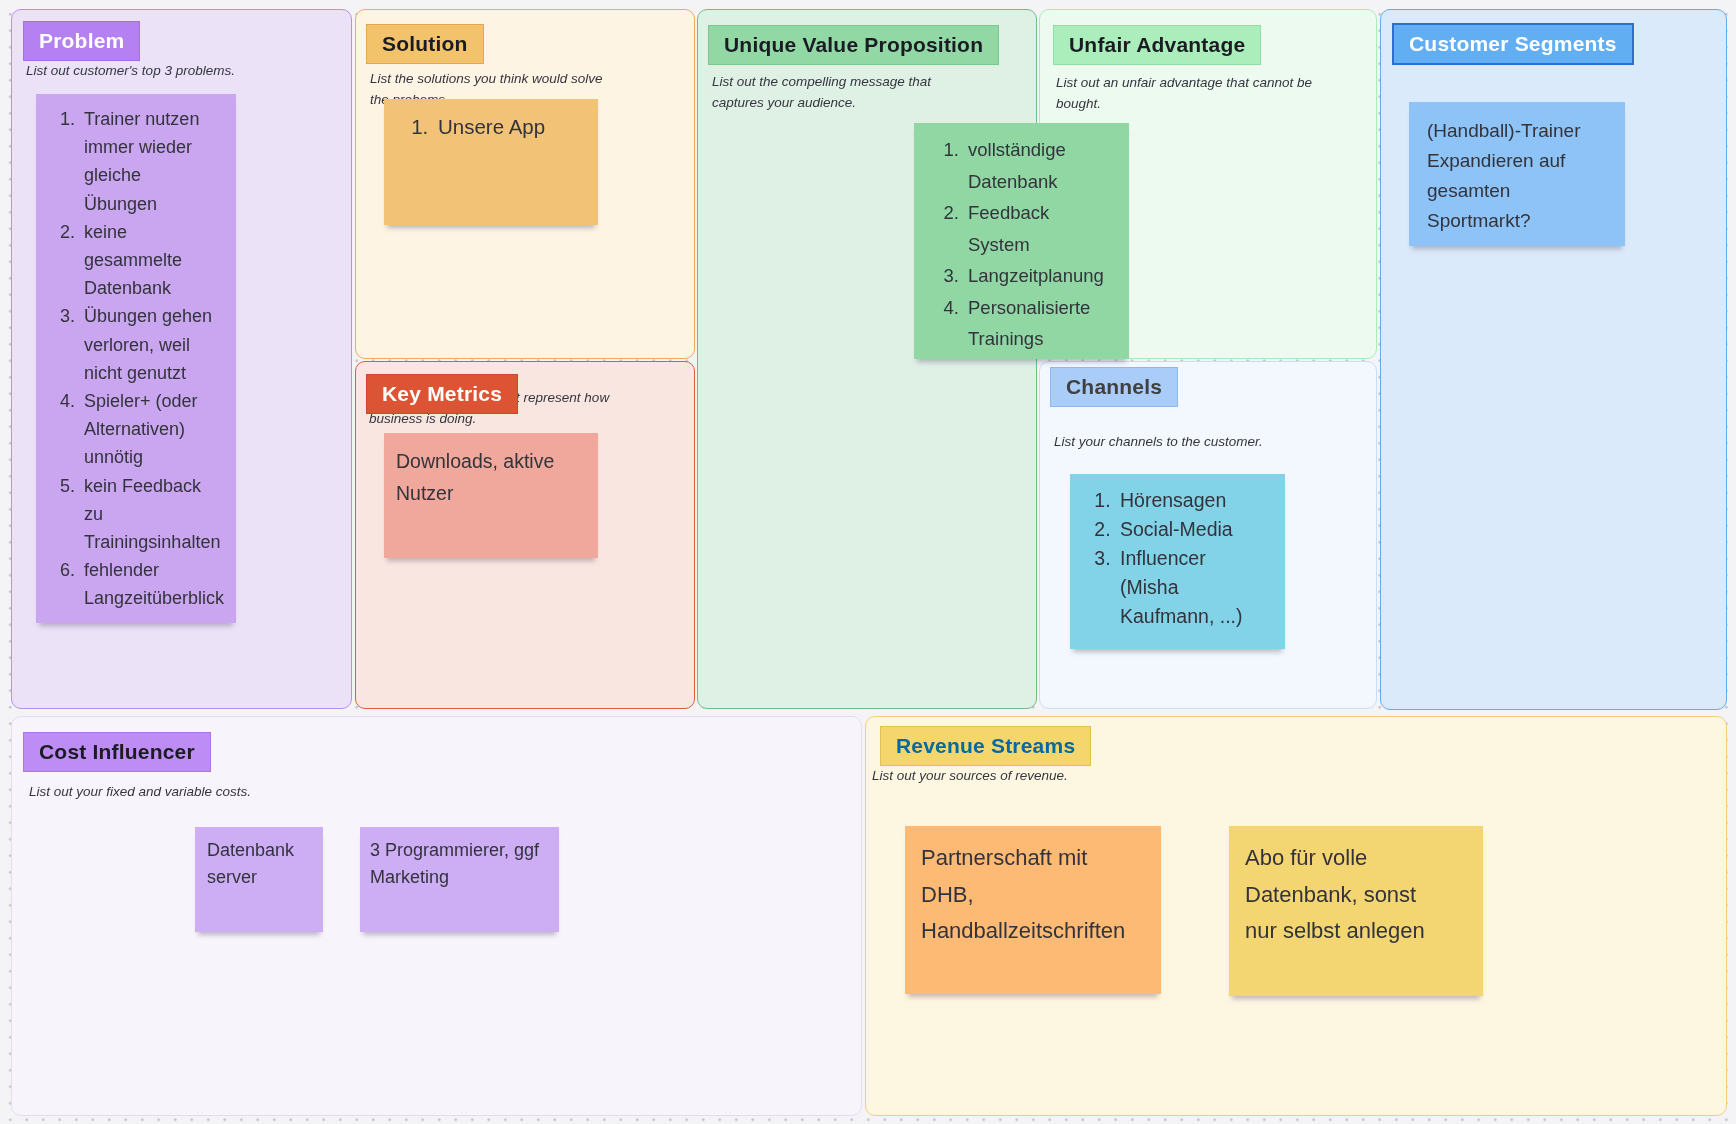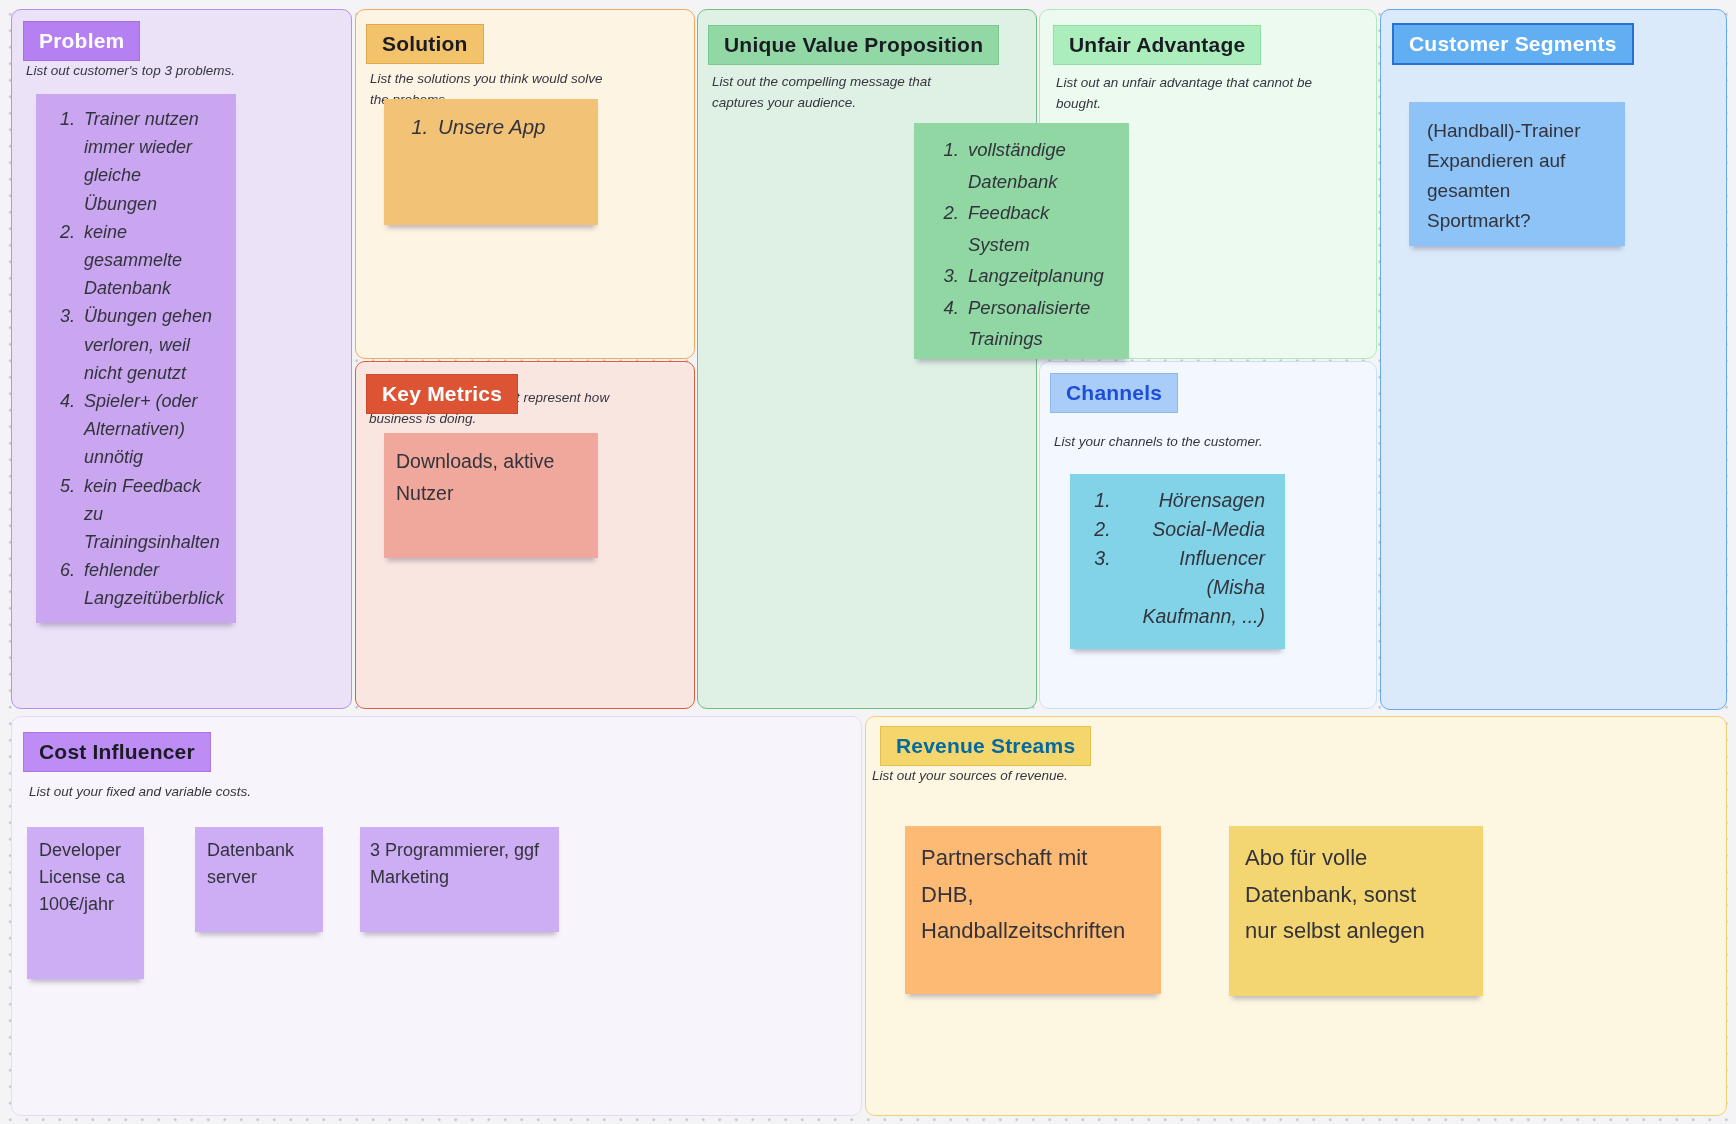--- a/index.html
+++ b/index.html
@@ -23,41 +23,41 @@
   }
   .subtitle {
     position:absolute; font-style:italic; font-size:13.5px;
     line-height:21px; color:#35353f; z-index:1;
   }
   .note {
     position:absolute; color:#33333c;
     box-shadow:0 6px 5px -3px rgba(80,70,100,0.35);
     z-index:5; overflow:hidden;
   }
-  .note ol { margin:0; list-style:decimal;font-style:italic; }
+  .note ol { margin:0; list-style:decimal; }
   .note li { padding-left:4px; }
 
   
   #panel-problem   { left:11px;  top:9px;   width:341px; height:700px; background:#ebe2f8; border-color:#b98ef2; }
   #panel-solution  { left:355px; top:9px;   width:340px; height:350px; background:#fdf4e3; border-color:#eeab5e; }
   #panel-keymetrics{ left:355px; top:361px; width:340px; height:348px; background:#f9e6e1; border-color:#e05c3e; }
   #panel-uvp       { left:697px; top:9px;   width:340px; height:700px; background:#dff0e5; border-color:#6fbe82; }
   #panel-unfair    { left:1039px;top:9px;   width:338px; height:350px; background:#edfaf0; border-color:#aaeabb; }
   #panel-channels  { left:1039px;top:361px; width:338px; height:348px; background:#f2f8fe; border-color:#c9def6; }
   #panel-customer  { left:1380px;top:9px;   width:347px; height:701px; background:#dbeafb; border-color:#66a9f1; }
   #panel-cost      { left:11px;  top:716px; width:851px; height:400px; background:#f8f4fb; border-color:#e5dbf3; }
   #panel-revenue   { left:865px; top:716px; width:862px; height:400px; background:#fdf7e2; border-color:#efd078; }
 
   
   #badge-problem   { left:11px; top:11px; background:#b480f2; border-color:#a46ee8; color:#ffffff; }
   #badge-solution  { left:10px; top:14px; background:#f2c36b; border-color:#e0a94e; color:#1b1b24; }
   #badge-keymetrics{ left:10px; top:12px; background:#dc5434; border-color:#c8492c; color:#ffffff; }
   #badge-uvp       { left:10px; top:15px; background:#92d8a5; border-color:#79c890; color:#1b1b24; }
   #badge-unfair    { left:13px; top:15px; background:#abeebb; border-color:#8fdfa4; color:#1b1b24; }
-  #badge-channels  { left:10px; top:11px; background:#a9cdf8; border-color:#8fb8ec; color:#1d4ed8; }
+  #badge-channels  { left:10px; top:5px; background:#a9cdf8; border-color:#8fb8ec; color:#404040; }
   #badge-customer  { left:11px; top:13px; background:#62aef2; border:2px solid #2b6fd0; color:#ffffff; }
   #badge-cost      { left:11px; top:15px; background:#bd8cf4; border-color:#aa75e8; color:#1b1b24; }
   #badge-revenue   { left:14px; top:9px;  background:#f5d66d; border-color:#e3c052; color:#0369a1; }
 
   
   #sub-problem   { left:14px; top:50px;  width:300px; }
   #sub-solution  { left:14px; top:58px;  width:252px; }
   #sub-keymetrics{ left:13px; top:25px;  width:272px; }
   #sub-uvp       { left:14px; top:61px;  width:242px; }
   #sub-unfair    { left:16px; top:62px;  width:262px; }
@@ -71,21 +71,21 @@
   #note-problem ol { padding:0 13px 0 34px; }
   #note-solution  { left:28px;  top:89px;  width:214px; height:126px; background:#f2c276;
                     font-size:20.5px; line-height:30px; padding:13px 10px; }
   #note-solution ol { padding:0 8px 0 40px; }
   #note-keymetrics{ left:28px;  top:71px;  width:214px; height:125px; background:#efa89b;
                     font-size:19.5px; line-height:32px; padding:12px 12px; }
   #note-uvp       { left:216px; top:113px; width:215px; height:236px; background:#90d7a4;
                     font-size:18.5px; line-height:31.5px; padding:11px 8px 11px 12px; z-index:6; }
   #note-uvp ol { padding:0 20px 0 38px; }
   #note-channels  { left:30px;  top:112px; width:215px; height:175px; background:#82d3e8;
-                    font-size:19.5px; line-height:29px; padding:12px 10px;text-align:right; }
+                    font-size:19.5px; line-height:29px; padding:12px 10px; }
   #note-channels ol { padding:0 10px 0 36px; }
   #note-customer  { left:28px;  top:92px;  width:216px; height:144px; background:#8dc3f6;
                     font-size:19px; line-height:30px; padding:14px 18px; }
   #note-cost-0    { left:15px;  top:110px; width:117px; height:152px; background:#cdadf4;
                     font-size:18px; line-height:27px; padding:10px 12px; }
   #note-cost-1    { left:183px; top:110px; width:128px; height:105px; background:#cdadf4;
                     font-size:18px; line-height:27px; padding:10px 12px; }
   #note-cost-2    { left:348px; top:110px; width:199px; height:105px; background:#cdadf4;
                     font-size:18px; line-height:27px; padding:10px 10px; }
   #note-revenue-0 { left:39px;  top:109px; width:256px; height:168px; background:#fdba74;
@@ -158,23 +158,20 @@
 </section>
 
 <section class="panel" id="panel-customer">
   <div class="badge" id="badge-customer">Customer Segments</div>
   <div class="note txt" id="note-customer">(Handball)-Trainer Expandieren auf gesamten Sportmarkt?</div>
 </section>
 
 <section class="panel" id="panel-cost">
   <div class="badge" id="badge-cost">Cost Influencer</div>
   <div class="subtitle" id="sub-cost">List out your fixed and variable costs.</div>
-  <div class="note txt" id="note-cost-0">Developer License
-
-ca 100€/jahr</div>
   <div class="note txt" id="note-cost-1">Datenbank server</div>
   <div class="note txt" id="note-cost-2">3 Programmierer, ggf Marketing</div>
 </section>
 
 <section class="panel" id="panel-revenue">
   <div class="badge" id="badge-revenue">Revenue Streams</div>
   <div class="subtitle" id="sub-revenue">List out your sources of revenue.</div>
   <div class="note txt" id="note-revenue-0">Partnerschaft mit DHB, Handballzeitschriften</div>
   <div class="note txt" id="note-revenue-1">Abo für volle Datenbank, sonst nur selbst anlegen</div>
 </section>

